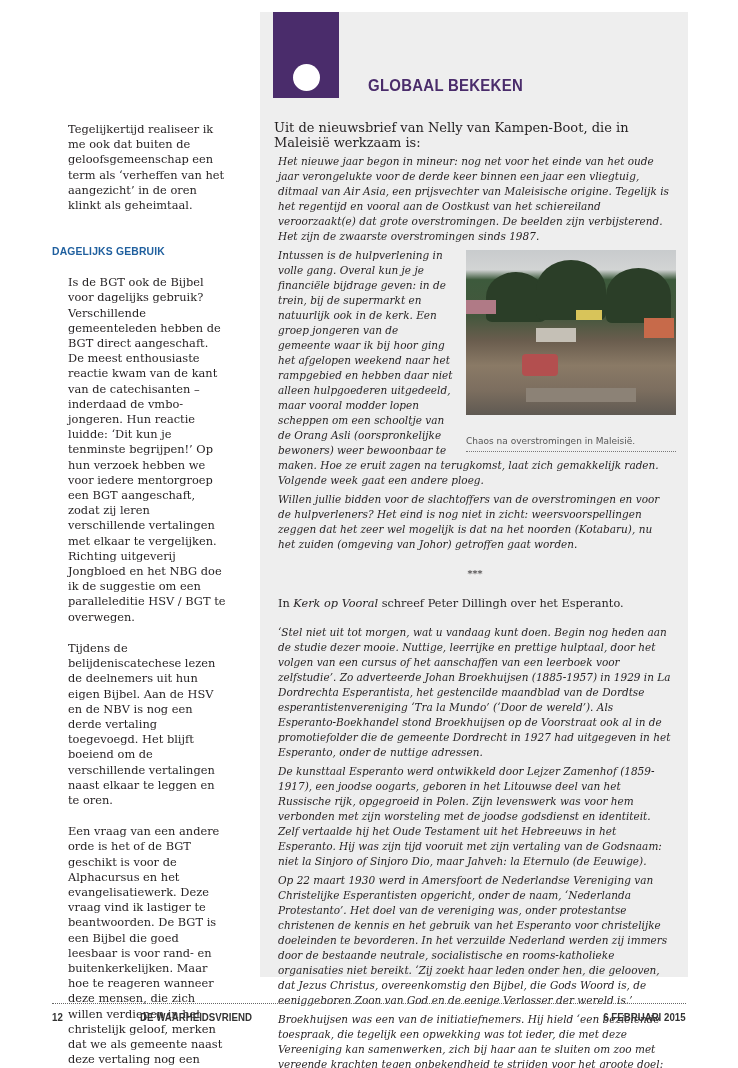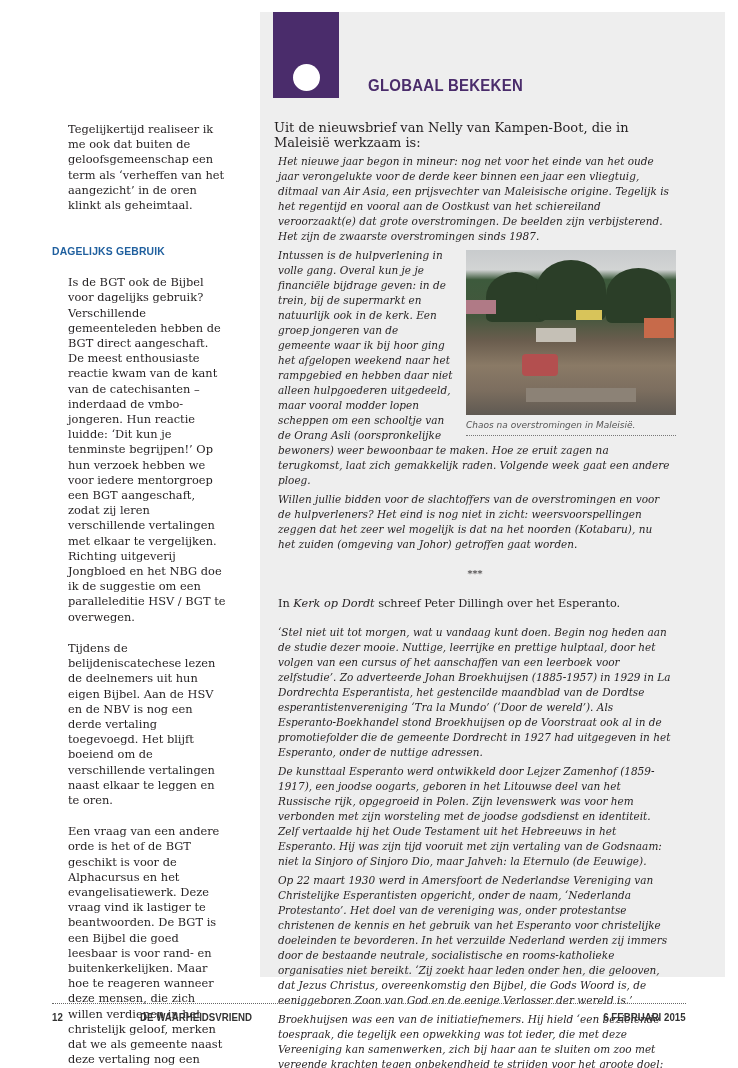--- a/index.html
+++ b/index.html
@@ -4,37 +4,37 @@
   <style>
     html, body { margin: 0; padding: 0; background: #ffffff; }
     body { width: 738px; height: 1068px; position: relative; overflow: hidden;
       font-family: "DejaVu Serif", serif; color: #231f20; }
     .leftcol { position: absolute; left: 52px; top: 106px; width: 190px;
       font-size: 11.4px; line-height: 15.2px; }
     .leftcol p { margin: 16px; }
     .gap { height: 15px; }
     .subhead { font-family: "Liberation Sans", sans-serif; font-weight: bold; color: #1f5f9e;
       font-size: 11.5px; letter-spacing: 0.2px; transform: scaleX(0.9); transform-origin: left; margin: 0; line-height: 15px; }
-    .panel { position: absolute; left: 260px; top: 12px; width: 465px; height: 965px; background: #eeeeee; }
+    .panel { position: absolute; left: 260px; top: 12px; width: 428px; height: 965px; background: #eeeeee; }
     .logo-box { position: absolute; left: 13px; top: 0; width: 66px; height: 86px; background: #4a2c6b; }
     .logo-dot { position: absolute; left: 20px; top: 52px; width: 27px; height: 27px; border-radius: 50%; background: #ffffff; }
     .section-title { position: absolute; left: 108px; top: 64px; font-family: "Liberation Sans", sans-serif;
       font-weight: bold; color: #4a2c6b; font-size: 17px; letter-spacing: 0.3px; transform: scaleX(0.88); transform-origin: left; margin: 0; }
     .intro { position: absolute; left: 14px; top: 108px; width: 400px; font-size: 13px; line-height: 15px; margin: 0; }
     .body { position: absolute; left: 14px; top: 138px; width: 402px; font-size: 10.5px; line-height: 15px; }
     .body p { margin: 4px; }
     .it { font-style: italic; }
     .photo-wrap { float: right; width: 210px; margin: 2px 0 4px 12px; }
     .photo { width: 210px; height: 165px; position: relative; overflow: hidden;
       background: linear-gradient(180deg, #c8cbcd 0%, #d2d4d4 12%, #3d5a3c 18%, #44573d 40%, #6a5d4e 55%, #8a7a66 70%, #7c6e5f 85%, #5f5952 100%); }
     .photo .tree { position: absolute; background: #2b3e28; border-radius: 50% 50% 10% 10%; }
     .photo .house { position: absolute; background: #b98c86; }
     .photo .car { position: absolute; background: #b34f4f; border-radius: 4px; }
     .photo .debris { position: absolute; background: #9b8e80; }
-    .caption { font-style: italic; font-family: "DejaVu Sans", sans-serif; font-size: 9px; color: #555; margin-top: 4px; line-height: 12px; }
+    .caption { font-family: "DejaVu Sans", sans-serif; font-size: 9px; color: #555; margin-top: 20px; line-height: 12px; }
     .caption-rule { border-bottom: 1px dotted #777; margin-top: 4px; }
     .stars { text-align: center; margin: 14px 0 15px 0; font-size: 10px; }
     .mt { margin-top: 14px !important; }
     .footer-rule { position: absolute; left: 52px; top: 1003px; width: 634px; border-top: 1px dotted #666; }
     .footer { position: absolute; top: 1011px; font-family: "Liberation Sans", sans-serif; font-weight: bold; font-size: 11px; color: #333; transform: scaleX(0.88); }
     .f-page { left: 52px; transform-origin: left; }
     .f-mag { left: 140px; transform-origin: left; }
     .f-date { right: 52px; transform-origin: right; }
   </style>
 </head>
@@ -73,21 +73,21 @@
         <div class="debris" style="left:70px;top:78px;width:40px;height:14px;background:#c5c0b6;"></div>
         <div class="car" style="left:56px;top:104px;width:36px;height:22px;"></div>
         <div class="debris" style="left:60px;top:138px;width:110px;height:14px;background:#8c8276;"></div>
       </div>
       <div class="caption">Chaos na overstromingen in Maleisië.</div>
       <div class="caption-rule"></div>
     </div>
     <p class="it">Intussen is de hulpverlening in volle gang. Overal kun je je financiële bijdrage geven: in de trein, bij de supermarkt en natuurlijk ook in de kerk. Een groep jongeren van de gemeente waar ik bij hoor ging het afgelopen weekend naar het rampgebied en hebben daar niet alleen hulpgoederen uitgedeeld, maar vooral modder lopen scheppen om een schooltje van de Orang Asli (oorspronkelijke bewoners) weer bewoonbaar te maken. Hoe ze eruit zagen na terugkomst, laat zich gemakkelijk raden. Volgende week gaat een andere ploeg.</p>
     <p class="it">Willen jullie bidden voor de slachtoffers van de overstromingen en voor de hulpverleners? Het eind is nog niet in zicht: weersvoorspellingen zeggen dat het zeer wel mogelijk is dat na het noorden (Kotabaru), nu het zuiden (omgeving van Johor) getroffen gaat worden.</p>
     <div class="stars">***</div>
-    <p style="font-size:11.3px;"><span>In </span><span class="it">Kerk op Dordt</span><span> schreef Peter Dillingh over het Esperanto.</span></p>
+    <p style="font-size:11.3px;"><span>In </span><span class="it">Kerk op Vooral</span><span> schreef Peter Dillingh over het Esperanto.</span></p>
     <p class="it mt">‘Stel niet uit tot morgen, wat u vandaag kunt doen. Begin nog heden aan de studie dezer mooie. Nuttige, leerrijke en prettige hulptaal, door het volgen van een cursus of het aanschaffen van een leerboek voor zelfstudie’. Zo adverteerde Johan Broekhuijsen (1885-1957) in 1929 in La Dordrechta Esperantista, het gestencilde maandblad van de Dordtse esperantistenvereniging ‘Tra la Mundo’ (‘Door de wereld’). Als Esperanto-Boekhandel stond Broekhuijsen op de Voorstraat ook al in de promotiefolder die de gemeente Dordrecht in 1927 had uitgegeven in het Esperanto, onder de nuttige adressen.</p>
     <p class="it">De kunsttaal Esperanto werd ontwikkeld door Lejzer Zamenhof (1859-1917), een joodse oogarts, geboren in het Litouwse deel van het Russische rijk, opgegroeid in Polen. Zijn levenswerk was voor hem verbonden met zijn worsteling met de joodse godsdienst en identiteit. Zelf vertaalde hij het Oude Testament uit het Hebreeuws in het Esperanto. Hij was zijn tijd vooruit met zijn vertaling van de Godsnaam: niet la Sinjoro of Sinjoro Dio, maar Jahveh: la Eternulo (de Eeuwige).</p>
     <p class="it">Op 22 maart 1930 werd in Amersfoort de Nederlandse Vereniging van Christelijke Esperantisten opgericht, onder de naam, ‘Nederlanda Protestanto’. Het doel van de vereniging was, onder protestantse christenen de kennis en het gebruik van het Esperanto voor christelijke doeleinden te bevorderen. In het verzuilde Nederland werden zij immers door de bestaande neutrale, socialistische en rooms-katholieke organisaties niet bereikt. ‘Zij zoekt haar leden onder hen, die gelooven, dat Jezus Christus, overeenkomstig den Bijbel, die Gods Woord is, de eeniggeboren Zoon van God en de eenige Verlosser der wereld is.’</p>
     <p class="it">Broekhuijsen was een van de initiatiefnemers. Hij hield ‘een bezielende toespraak, die tegelijk een opwekking was tot ieder, die met deze Vereeniging kan samenwerken, zich bij haar aan te sluiten om zoo met vereende krachten tegen onbekendheid te strijden voor het groote doel: de Christenen over de geheele wereld verstaan elkander door de internationale taal Esperanto.’</p>
     <p class="it">De bijeenkomst werd besloten met het zingen van Gezang 180:1, ‘’k Wil U, o God, mijn dank betalen’, in het Esperanto.</p>
 
   </div>
 </div>
 
 <div class="footer-rule"></div>

